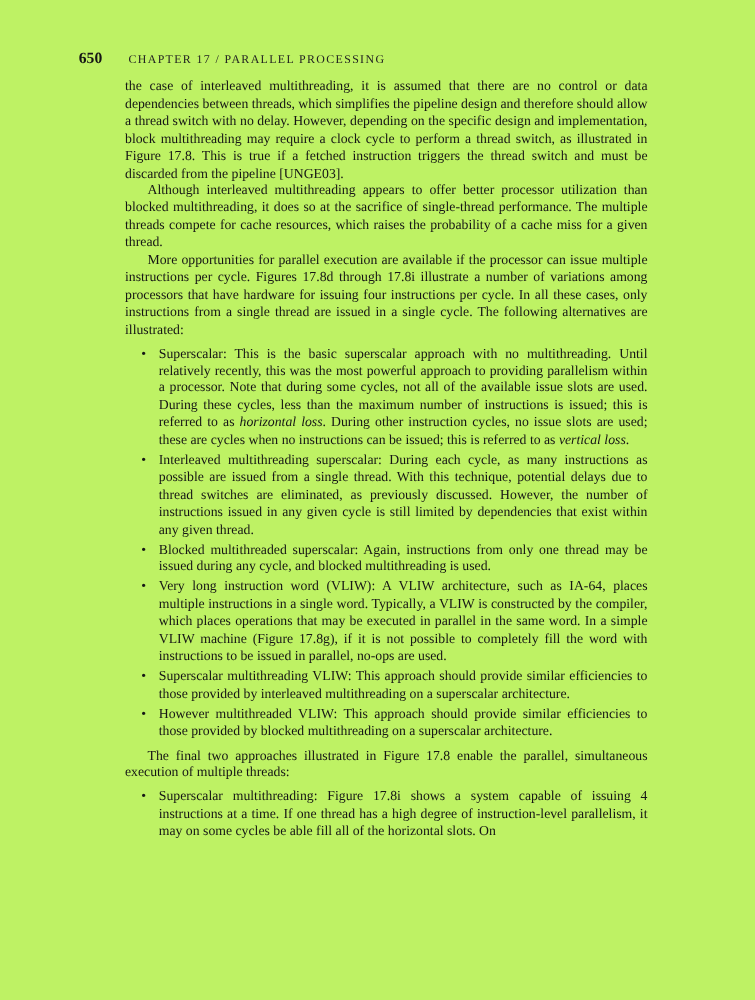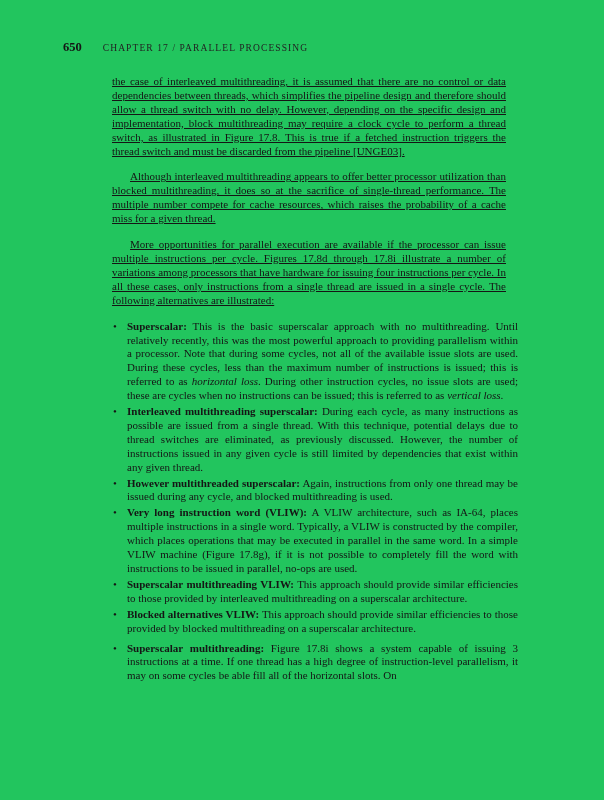--- a/index.html
+++ b/index.html
@@ -4,21 +4,21 @@
 <style>
   html, body {
     margin: 0;
     padding: 0;
     background: #e9e9e9;
   }
   .page {
     position: relative;
     width: 604px;
     height: 800px;
-    background: #22c55e;
+    background: #bef264;
     overflow: hidden;
     font-family: "Liberation Serif", serif;
     color: #151515;
   }
   .running-head {
     position: absolute;
     top: 37px;
     left: 63px;
     right: 87px;
     white-space: nowrap;
@@ -36,76 +36,76 @@
   .body-text {
     position: absolute;
     top: 63px;
     left: 100px;
     width: 418px;
     font-size: 11px;
     line-height: 13.9px;
     text-align: justify;
   }
   .body-text p {
-    margin: 12px;
+    margin: 0;
     text-indent: 18px;
-    text-decoration: underline;
   }
   .body-text p.noindent {
     text-indent: 0;
   }
   ul.bullet-list {
     margin: 5px 0 6px 0;
     padding: 0;
     list-style: none;
   }
   ul.bullet-list li {
     position: relative;
     padding-left: 27px;
     margin-bottom: 2px;
   }
   ul.bullet-list li .bullet-marker {
     position: absolute;
     left: 13px;
     top: 0;
   }
   .lead {
-    font-weight: bold;
+    font-weight: normal;
   }
   em {
   }
 </style>
 </head>
 <body>
 
 <div class="page">
 
   <div class="running-head"><span class="page-num">650</span><span class="chapter-title">CHAPTER 17 / PARALLEL PROCESSING</span></div>
 
   <div class="body-text">
 
     <p class="noindent">the case of interleaved multithreading, it is assumed that there are no control or data dependencies between threads, which simplifies the pipeline design and therefore should allow a thread switch with no delay. However, depending on the specific design and implementation, block multithreading may require a clock cycle to perform a thread switch, as illustrated in Figure 17.8. This is true if a fetched instruction triggers the thread switch and must be discarded from the pipeline [UNGE03].</p>
 
-    <p>Although interleaved multithreading appears to offer better processor utilization than blocked multithreading, it does so at the sacrifice of single-thread performance. The multiple number compete for cache resources, which raises the probability of a cache miss for a given thread.</p>
+    <p>Although interleaved multithreading appears to offer better processor utilization than blocked multithreading, it does so at the sacrifice of single-thread performance. The multiple threads compete for cache resources, which raises the probability of a cache miss for a given thread.</p>
 
     <p>More opportunities for parallel execution are available if the processor can issue multiple instructions per cycle. Figures 17.8d through 17.8i illustrate a number of variations among processors that have hardware for issuing four instructions per cycle. In all these cases, only instructions from a single thread are issued in a single cycle. The following alternatives are illustrated:</p>
 
     <ul class="bullet-list">
       <li><span class="bullet-marker">•</span><span class="lead">Superscalar:</span><span> This is the basic superscalar approach with no multithreading. Until relatively recently, this was the most powerful approach to providing parallelism within a processor. Note that during some cycles, not all of the available issue slots are used. During these cycles, less than the maximum number of instructions is issued; this is referred to as </span><em>horizontal loss</em><span>. During other instruction cycles, no issue slots are used; these are cycles when no instructions can be issued; this is referred to as </span><em>vertical loss</em><span>.</span></li>
 
       <li><span class="bullet-marker">•</span><span class="lead">Interleaved multithreading superscalar:</span><span> During each cycle, as many instructions as possible are issued from a single thread. With this technique, potential delays due to thread switches are eliminated, as previously discussed. However, the number of instructions issued in any given cycle is still limited by dependencies that exist within any given thread.</span></li>
 
-      <li><span class="bullet-marker">•</span><span class="lead">However multithreaded superscalar:</span><span> Again, instructions from only one thread may be issued during any cycle, and blocked multithreading is used.</span></li>
+      <li><span class="bullet-marker">•</span><span class="lead">Blocked multithreaded superscalar:</span><span> Again, instructions from only one thread may be issued during any cycle, and blocked multithreading is used.</span></li>
 
       <li><span class="bullet-marker">•</span><span class="lead">Very long instruction word (VLIW):</span><span> A VLIW architecture, such as IA-64, places multiple instructions in a single word. Typically, a VLIW is constructed by the compiler, which places operations that may be executed in parallel in the same word. In a simple VLIW machine (Figure 17.8g), if it is not possible to completely fill the word with instructions to be issued in parallel, no-ops are used.</span></li>
 
       <li><span class="bullet-marker">•</span><span class="lead">Superscalar multithreading VLIW:</span><span> This approach should provide similar efficiencies to those provided by interleaved multithreading on a superscalar architecture.</span></li>
 
-      <li><span class="bullet-marker">•</span><span class="lead">Blocked alternatives VLIW:</span><span> This approach should provide similar efficiencies to those provided by blocked multithreading on a superscalar architecture.</span></li>
+      <li><span class="bullet-marker">•</span><span class="lead">However multithreaded VLIW:</span><span> This approach should provide similar efficiencies to those provided by blocked multithreading on a superscalar architecture.</span></li>
     </ul>
 
+    <p>The final two approaches illustrated in Figure 17.8 enable the parallel, simultaneous execution of multiple threads:</p>
 
     <ul class="bullet-list">
-      <li><span class="bullet-marker">•</span><span class="lead">Superscalar multithreading:</span><span> Figure 17.8i shows a system capable of issuing 3 instructions at a time. If one thread has a high degree of instruction-level parallelism, it may on some cycles be able fill all of the horizontal slots. On</span></li>
+      <li><span class="bullet-marker">•</span><span class="lead">Superscalar multithreading:</span><span> Figure 17.8i shows a system capable of issuing 4 instructions at a time. If one thread has a high degree of instruction-level parallelism, it may on some cycles be able fill all of the horizontal slots. On</span></li>
     </ul>
 
   </div>
 </div>
 
 </body></html>

